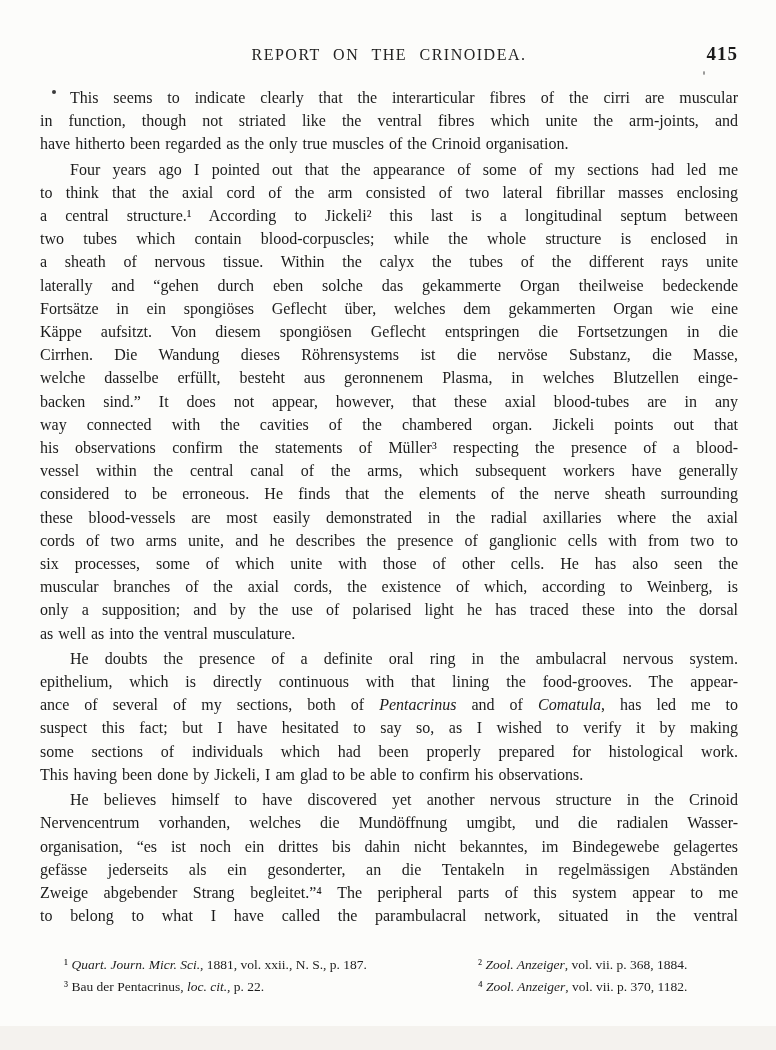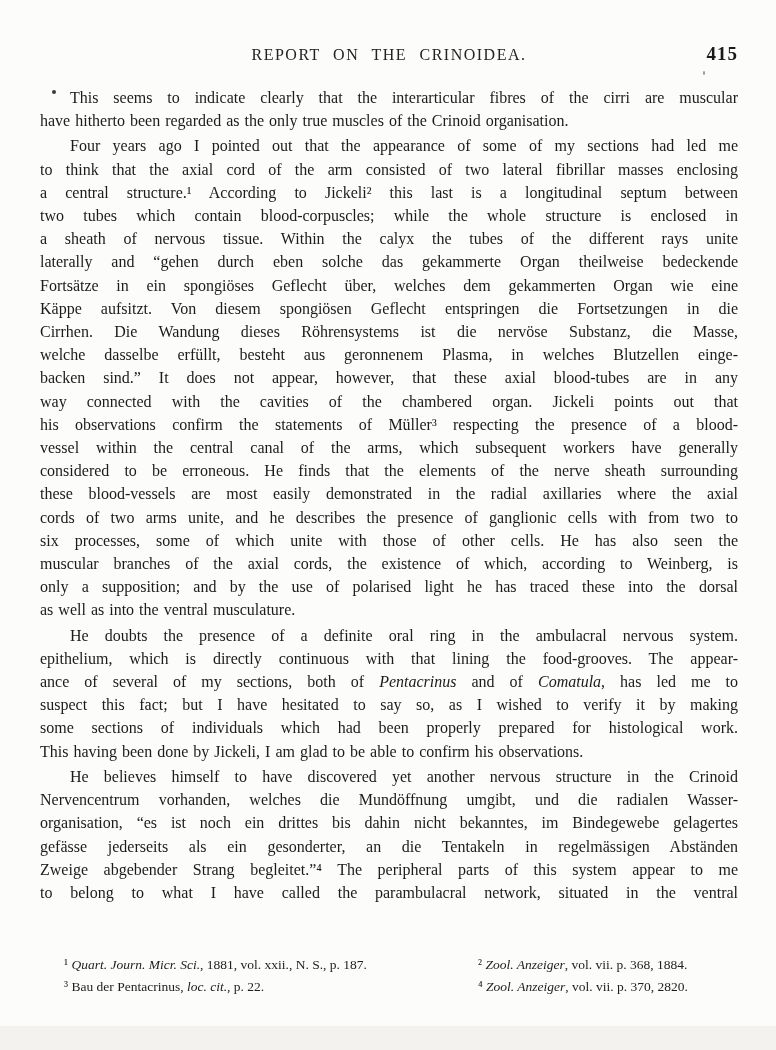--- a/index.html
+++ b/index.html
@@ -100,20 +100,21 @@
     <div class="running-title">REPORT ON THE CRINOIDEA.</div>
     <div class="page-number">415</div>
   </div>
 
   <div class="speck speck-1"></div>
   <div class="speck speck-2"></div>
 
   <div class="body-text">
       <div class="para">
         <div class="line first"><span>This seems to indicate clearly that the interarticular fibres of the cirri are muscular</span></div>
+        <div class="line"><span>in function, though not striated like the ventral fibres which unite the arm-joints, and</span></div>
         <div class="line noj"><span>have hitherto been regarded as the only true muscles of the Crinoid organisation.</span></div>
       </div>
       <div class="para">
         <div class="line first"><span>Four years ago I pointed out that the appearance of some of my sections had led me</span></div>
         <div class="line"><span>to think that the axial cord of the arm consisted of two lateral fibrillar masses enclosing</span></div>
         <div class="line"><span>a central structure.¹  According to Jickeli² this last is a longitudinal septum between</span></div>
         <div class="line"><span>two tubes which contain blood-corpuscles; while the whole structure is enclosed in</span></div>
         <div class="line"><span>a sheath of nervous tissue.  Within the calyx the tubes of the different rays unite</span></div>
         <div class="line"><span>laterally and “gehen durch eben solche das gekammerte Organ theilweise bedeckende</span></div>
         <div class="line"><span>Fortsätze in ein spongiöses Geflecht über, welches dem gekammerten Organ wie eine</span></div>
@@ -150,17 +151,17 @@
       </div>
     </div>
 
   <div class="footnotes">
     <div class="fn-col-left">
         <div class="fn-line"><span>¹ </span><span class="it">Quart. Journ. Micr. Sci.</span><span>, 1881, vol. xxii., N. S., p. 187.</span></div>
         <div class="fn-line"><span>³ Bau der Pentacrinus, </span><span class="it">loc. cit.</span><span>, p. 22.</span></div>
       </div>
     <div class="fn-col-right">
         <div class="fn-line"><span>² </span><span class="it">Zool. Anzeiger</span><span>, vol. vii. p. 368, 1884.</span></div>
-        <div class="fn-line"><span>⁴ </span><span class="it">Zool. Anzeiger</span><span>, vol. vii. p. 370, 2820.</span></div>
+        <div class="fn-line"><span>⁴ </span><span class="it">Zool. Anzeiger</span><span>, vol. vii. p. 370, 1182.</span></div>
       </div>
   </div>
 
 </div>
 
 </body></html>

